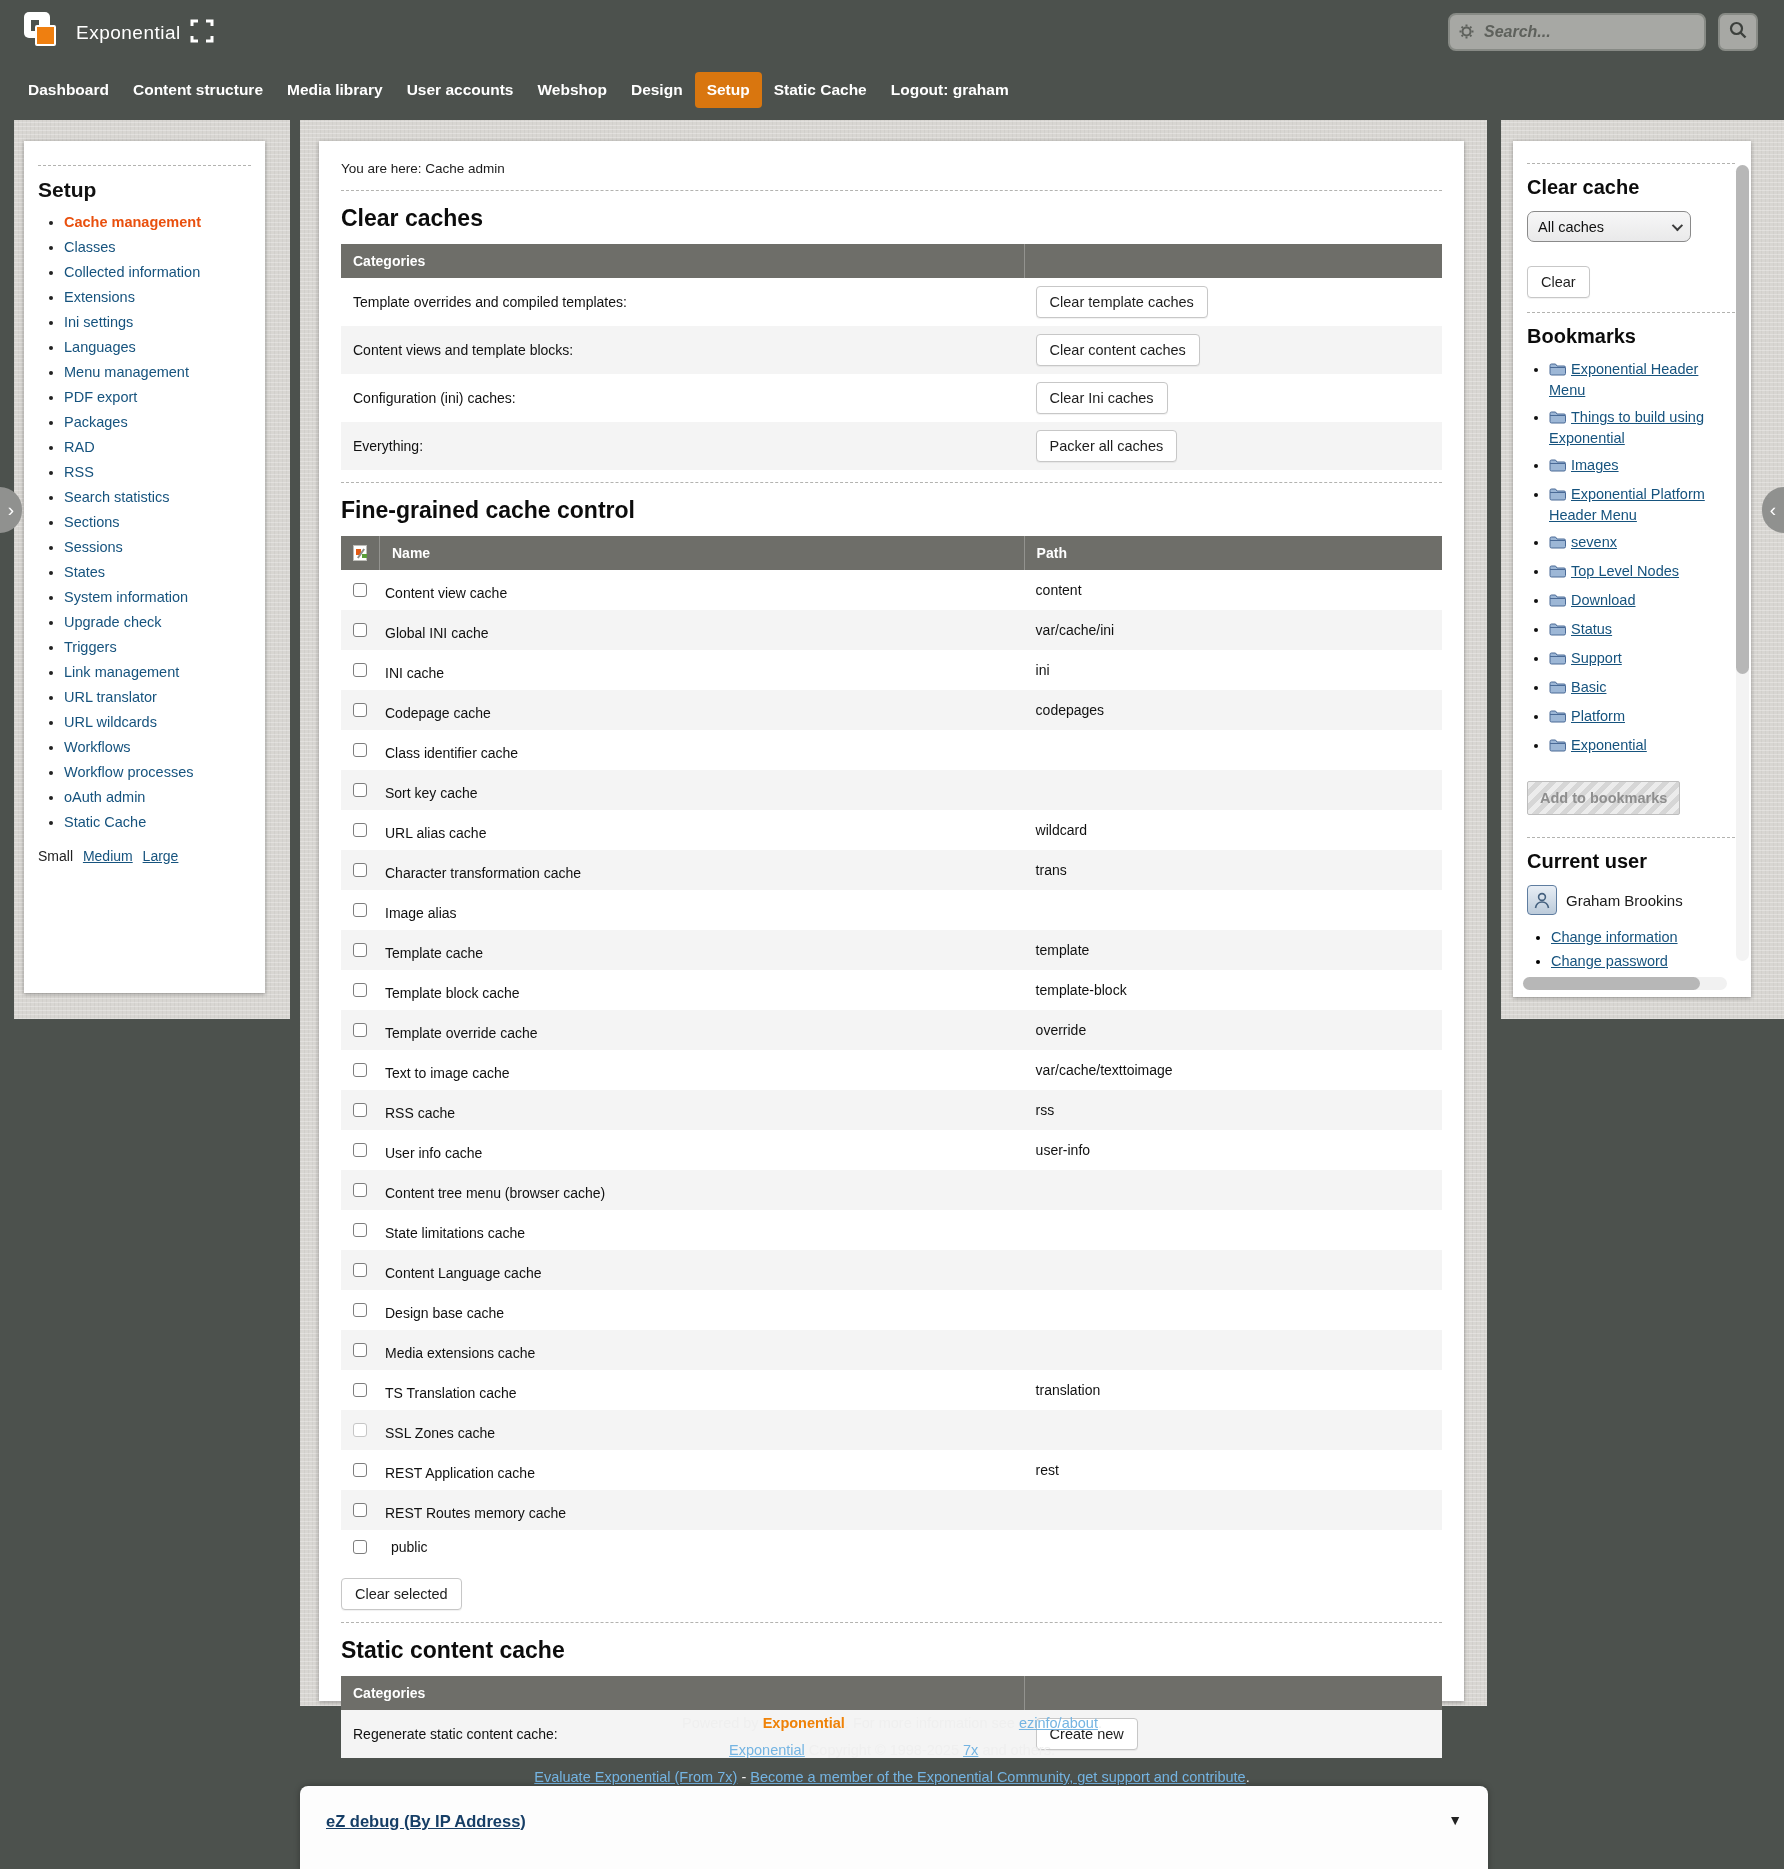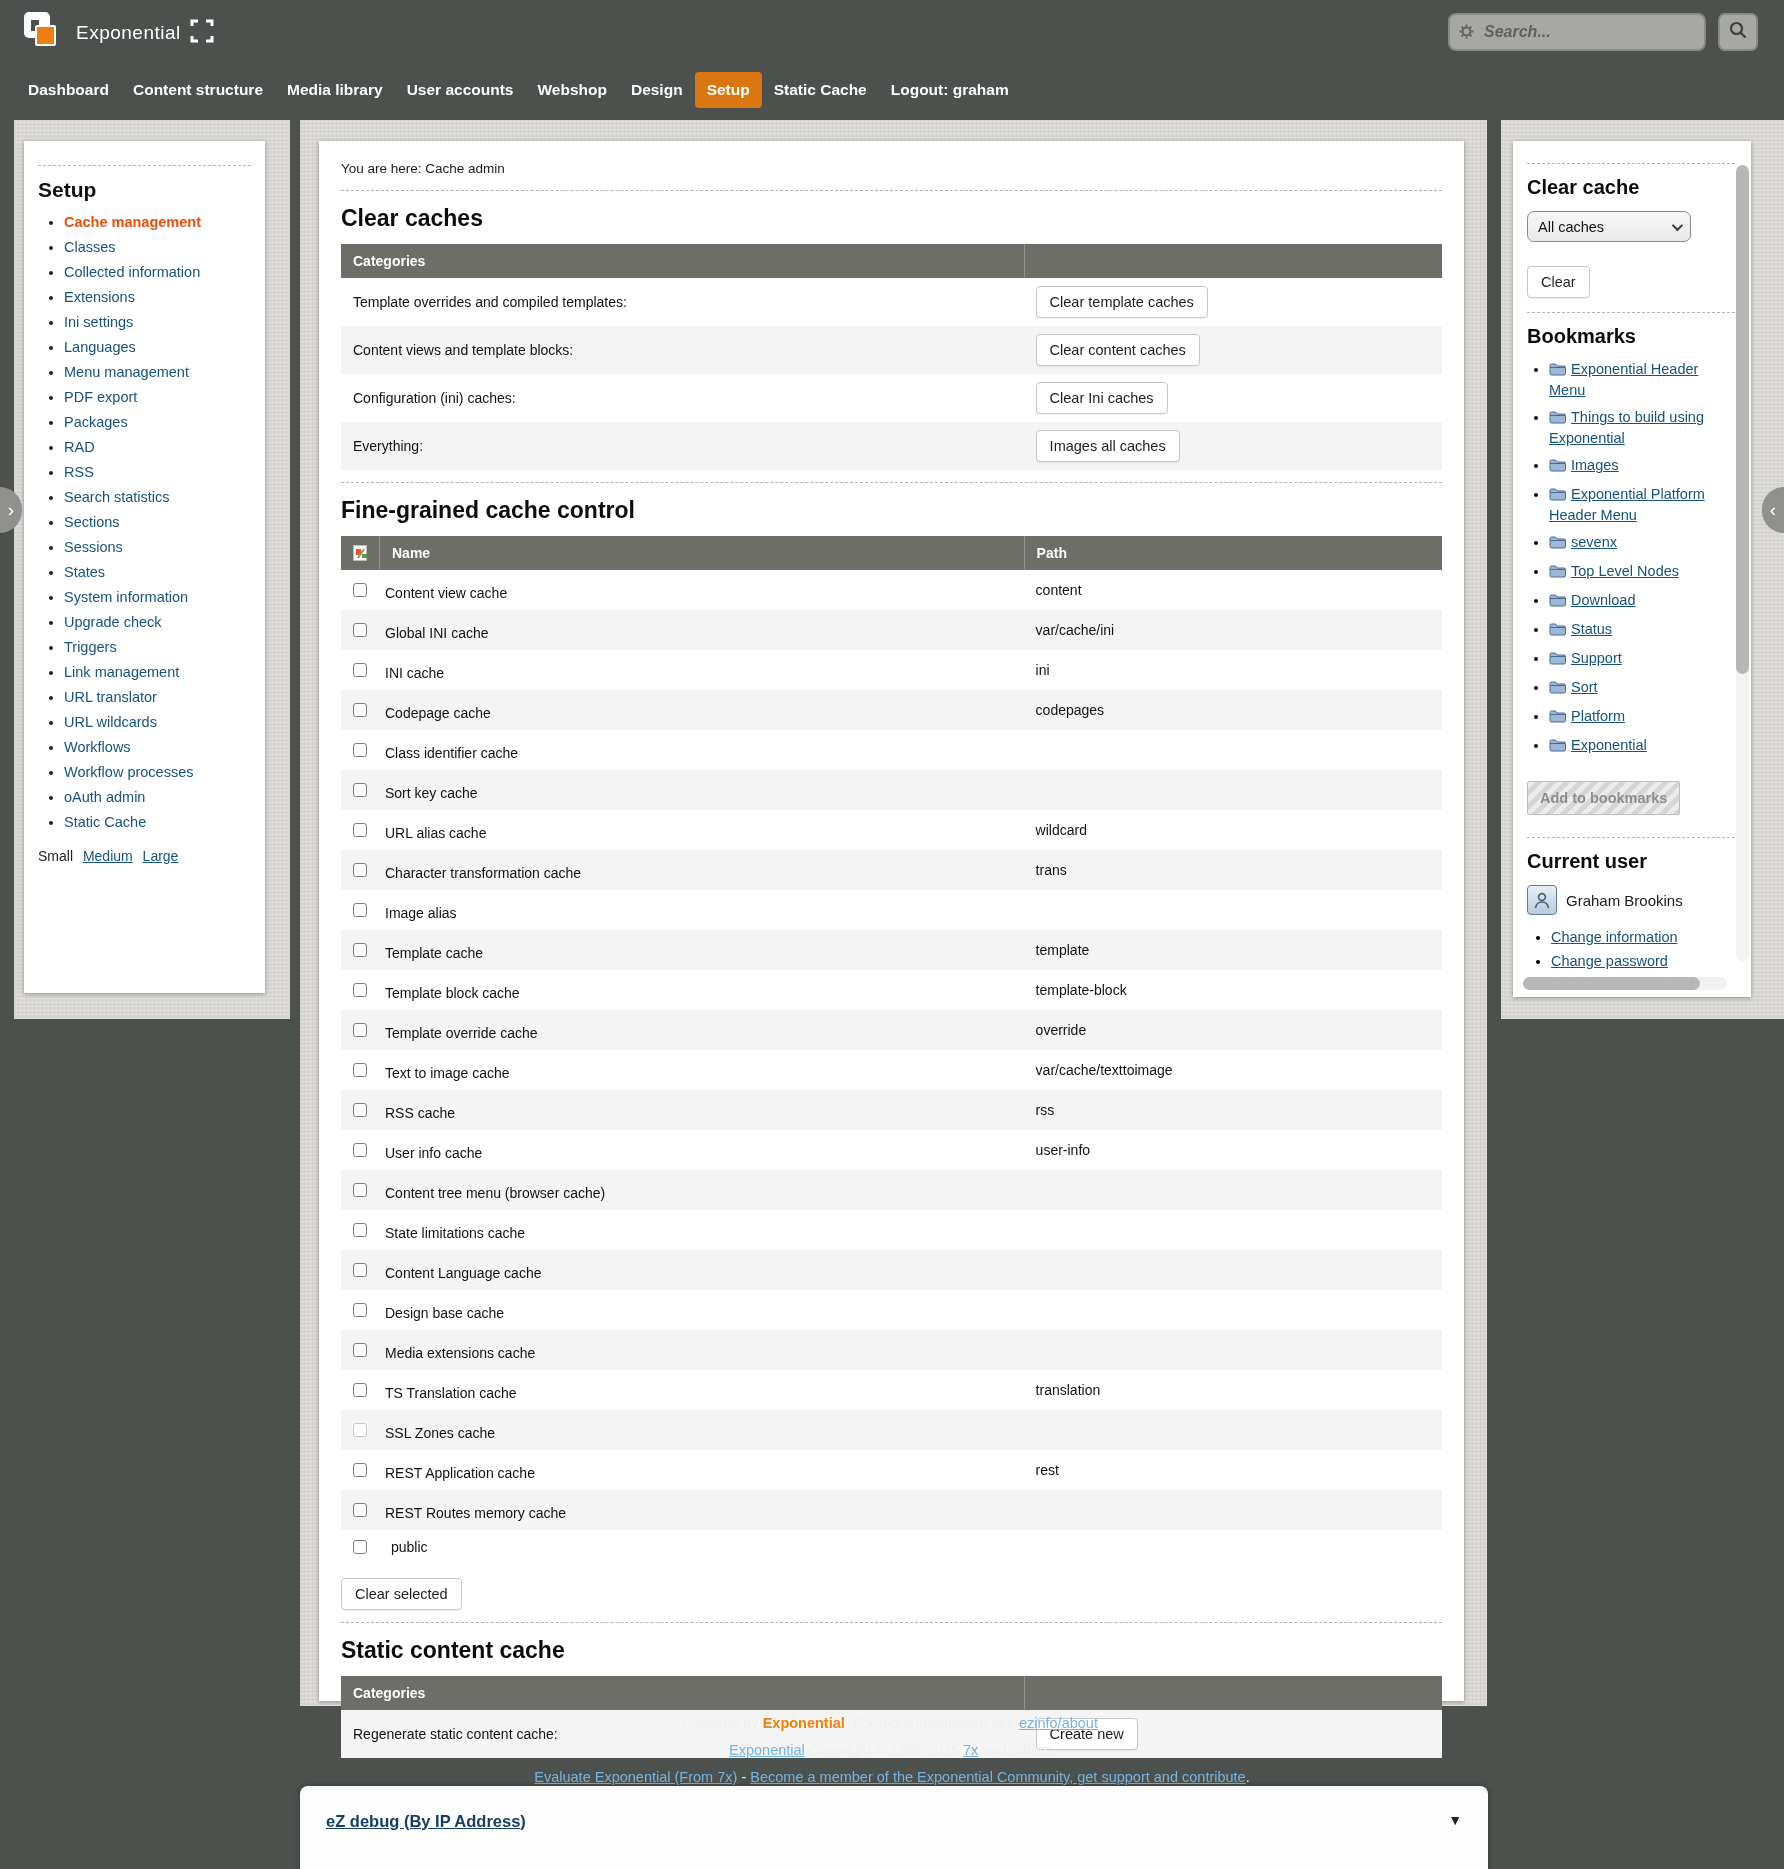--- a/index.html
+++ b/index.html
@@ -321,21 +321,21 @@
               <div class="c-btn"><button class="btn">Clear content caches</button></div>
             </div>
 
             <div class="trow">
               <div class="c-label">Configuration (ini) caches:</div>
               <div class="c-btn"><button class="btn">Clear Ini caches</button></div>
             </div>
 
             <div class="trow">
               <div class="c-label">Everything:</div>
-              <div class="c-btn"><button class="btn">Images all caches</button></div>
+              <div class="c-btn"><button class="btn">Packer all caches</button></div>
             </div>
           </div>
       </div>
 
       <hr class="dashed">
       <h1>Fine-grained cache control</h1>
       <div class="tbl">
         <div class="thead">
           <div class="th-cb">
             <span class="sa">
@@ -667,21 +667,21 @@
               </svg>
             </span><a>Support</a>
           </li>
 
           <li>
             <span class="folder">
               <svg width="17" height="14" viewBox="0 0 17 14">
                 <path d="M1 3.5 q0-1.5 1.5-1.5 h4 l1.5 2 h7 q1.5 0 1.5 1.5 v6 q0 1.5-1.5 1.5 h-12.5 q-1.5 0-1.5-1.5 z" fill="#9db7d6" stroke="#4a6a96" stroke-width="1"></path>
                 <path d="M1 5.5 h15" stroke="#4a6a96" stroke-width="1" fill="none"></path>
               </svg>
-            </span><a>Sort</a>
+            </span><a>Basic</a>
           </li>
 
           <li>
             <span class="folder">
               <svg width="17" height="14" viewBox="0 0 17 14">
                 <path d="M1 3.5 q0-1.5 1.5-1.5 h4 l1.5 2 h7 q1.5 0 1.5 1.5 v6 q0 1.5-1.5 1.5 h-12.5 q-1.5 0-1.5-1.5 z" fill="#9db7d6" stroke="#4a6a96" stroke-width="1"></path>
                 <path d="M1 5.5 h15" stroke="#4a6a96" stroke-width="1" fill="none"></path>
               </svg>
             </span><a>Platform</a>
           </li>

